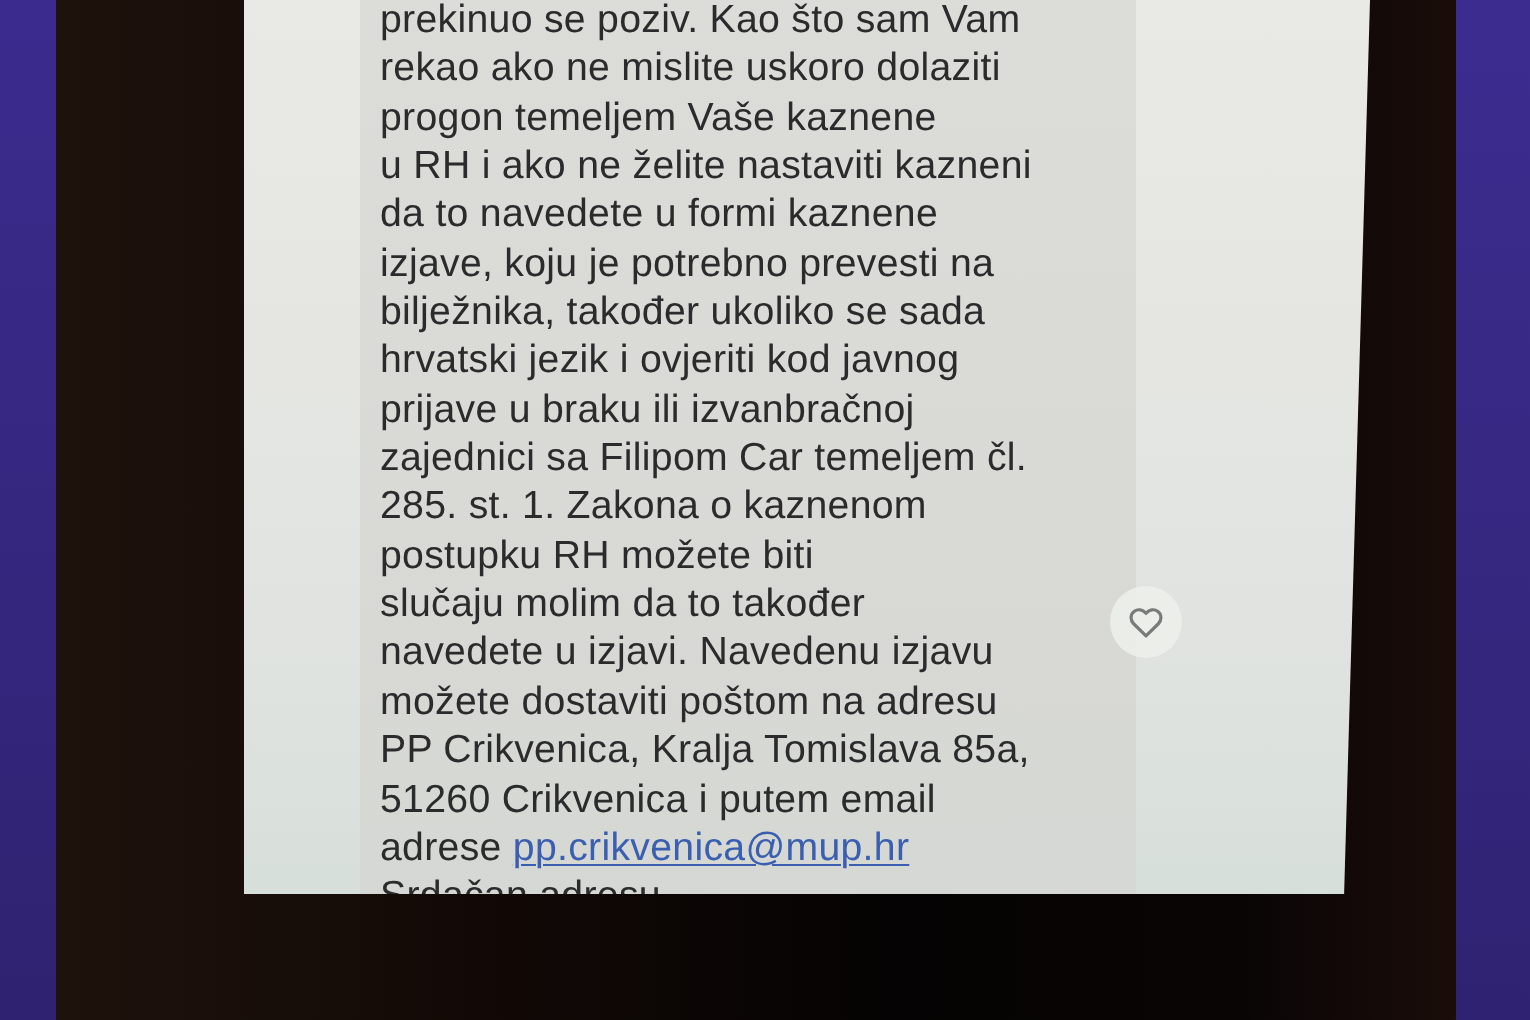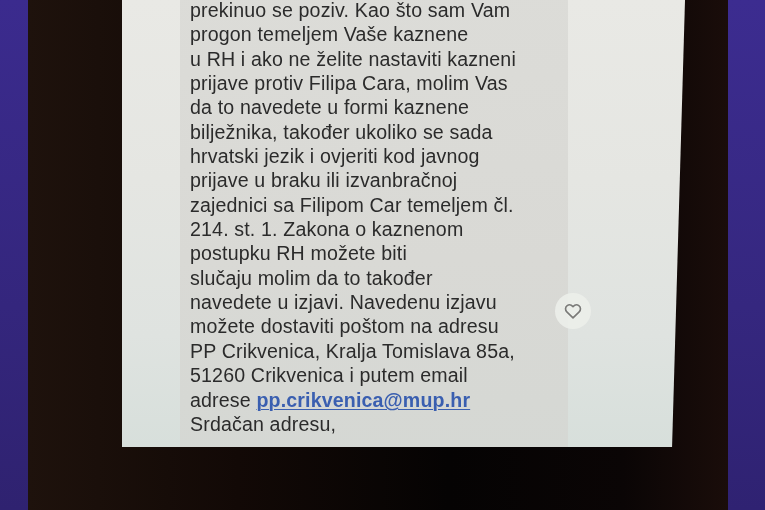--- a/index.html
+++ b/index.html
@@ -43,21 +43,20 @@
       font-size: 19.6px;
       line-height: 24.35px;
       letter-spacing: 0.15px;
     }
     .message-text .line { display: block; white-space: nowrap; }
     .link {
       color: #3a5fb0;
       text-decoration: underline;
       text-decoration-thickness: 1px;
       text-underline-offset: 2px;
-      font-weight: bold;
     }
     .heart-reaction {
       position: absolute;
       left: 433px; top: 293px;
       width: 36px; height: 36px;
       border-radius: 50%;
       background: rgba(236,238,234,0.9);
       display: flex; align-items: center; justify-content: center;
     }
     .scroll-down-button {
@@ -78,29 +77,30 @@
 
 <div class="purple-left"></div>
 <div class="purple-right"></div>
 <div class="phone-bezel"></div>
 
 <div class="screen">
   <div class="bubble"></div>
 
   <div class="message-text">
     <span class="line">prekinuo se poziv. Kao što sam Vam</span>
+    <span class="line">rekao ako ne mislite uskoro dolaziti</span>
     <span class="line">progon temeljem Vaše kaznene</span>
     <span class="line">u RH i ako ne želite nastaviti kazneni</span>
-    <span class="line">prijave protiv Filipa Cara, molim Vas</span>
     <span class="line">da to navedete u formi kaznene</span>
+    <span class="line">izjave, koju je potrebno prevesti na</span>
     <span class="line">bilježnika, također ukoliko se sada</span>
     <span class="line">hrvatski jezik i ovjeriti kod javnog</span>
     <span class="line">prijave u braku ili izvanbračnoj</span>
     <span class="line">zajednici sa Filipom Car temeljem čl.</span>
-    <span class="line">214. st. 1. Zakona o kaznenom</span>
+    <span class="line">285. st. 1. Zakona o kaznenom</span>
     <span class="line">postupku RH možete biti</span>
     <span class="line">slučaju molim da to također</span>
     <span class="line">navedete u izjavi. Navedenu izjavu</span>
     <span class="line">možete dostaviti poštom na adresu</span>
     <span class="line">PP Crikvenica, Kralja Tomislava 85a,</span>
     <span class="line">51260 Crikvenica i putem email</span>
     <span class="line"><span>adrese </span><a class="link">pp.crikvenica@mup.hr</a></span>
     <span class="line">Srdačan adresu,</span>
   </div>
 

